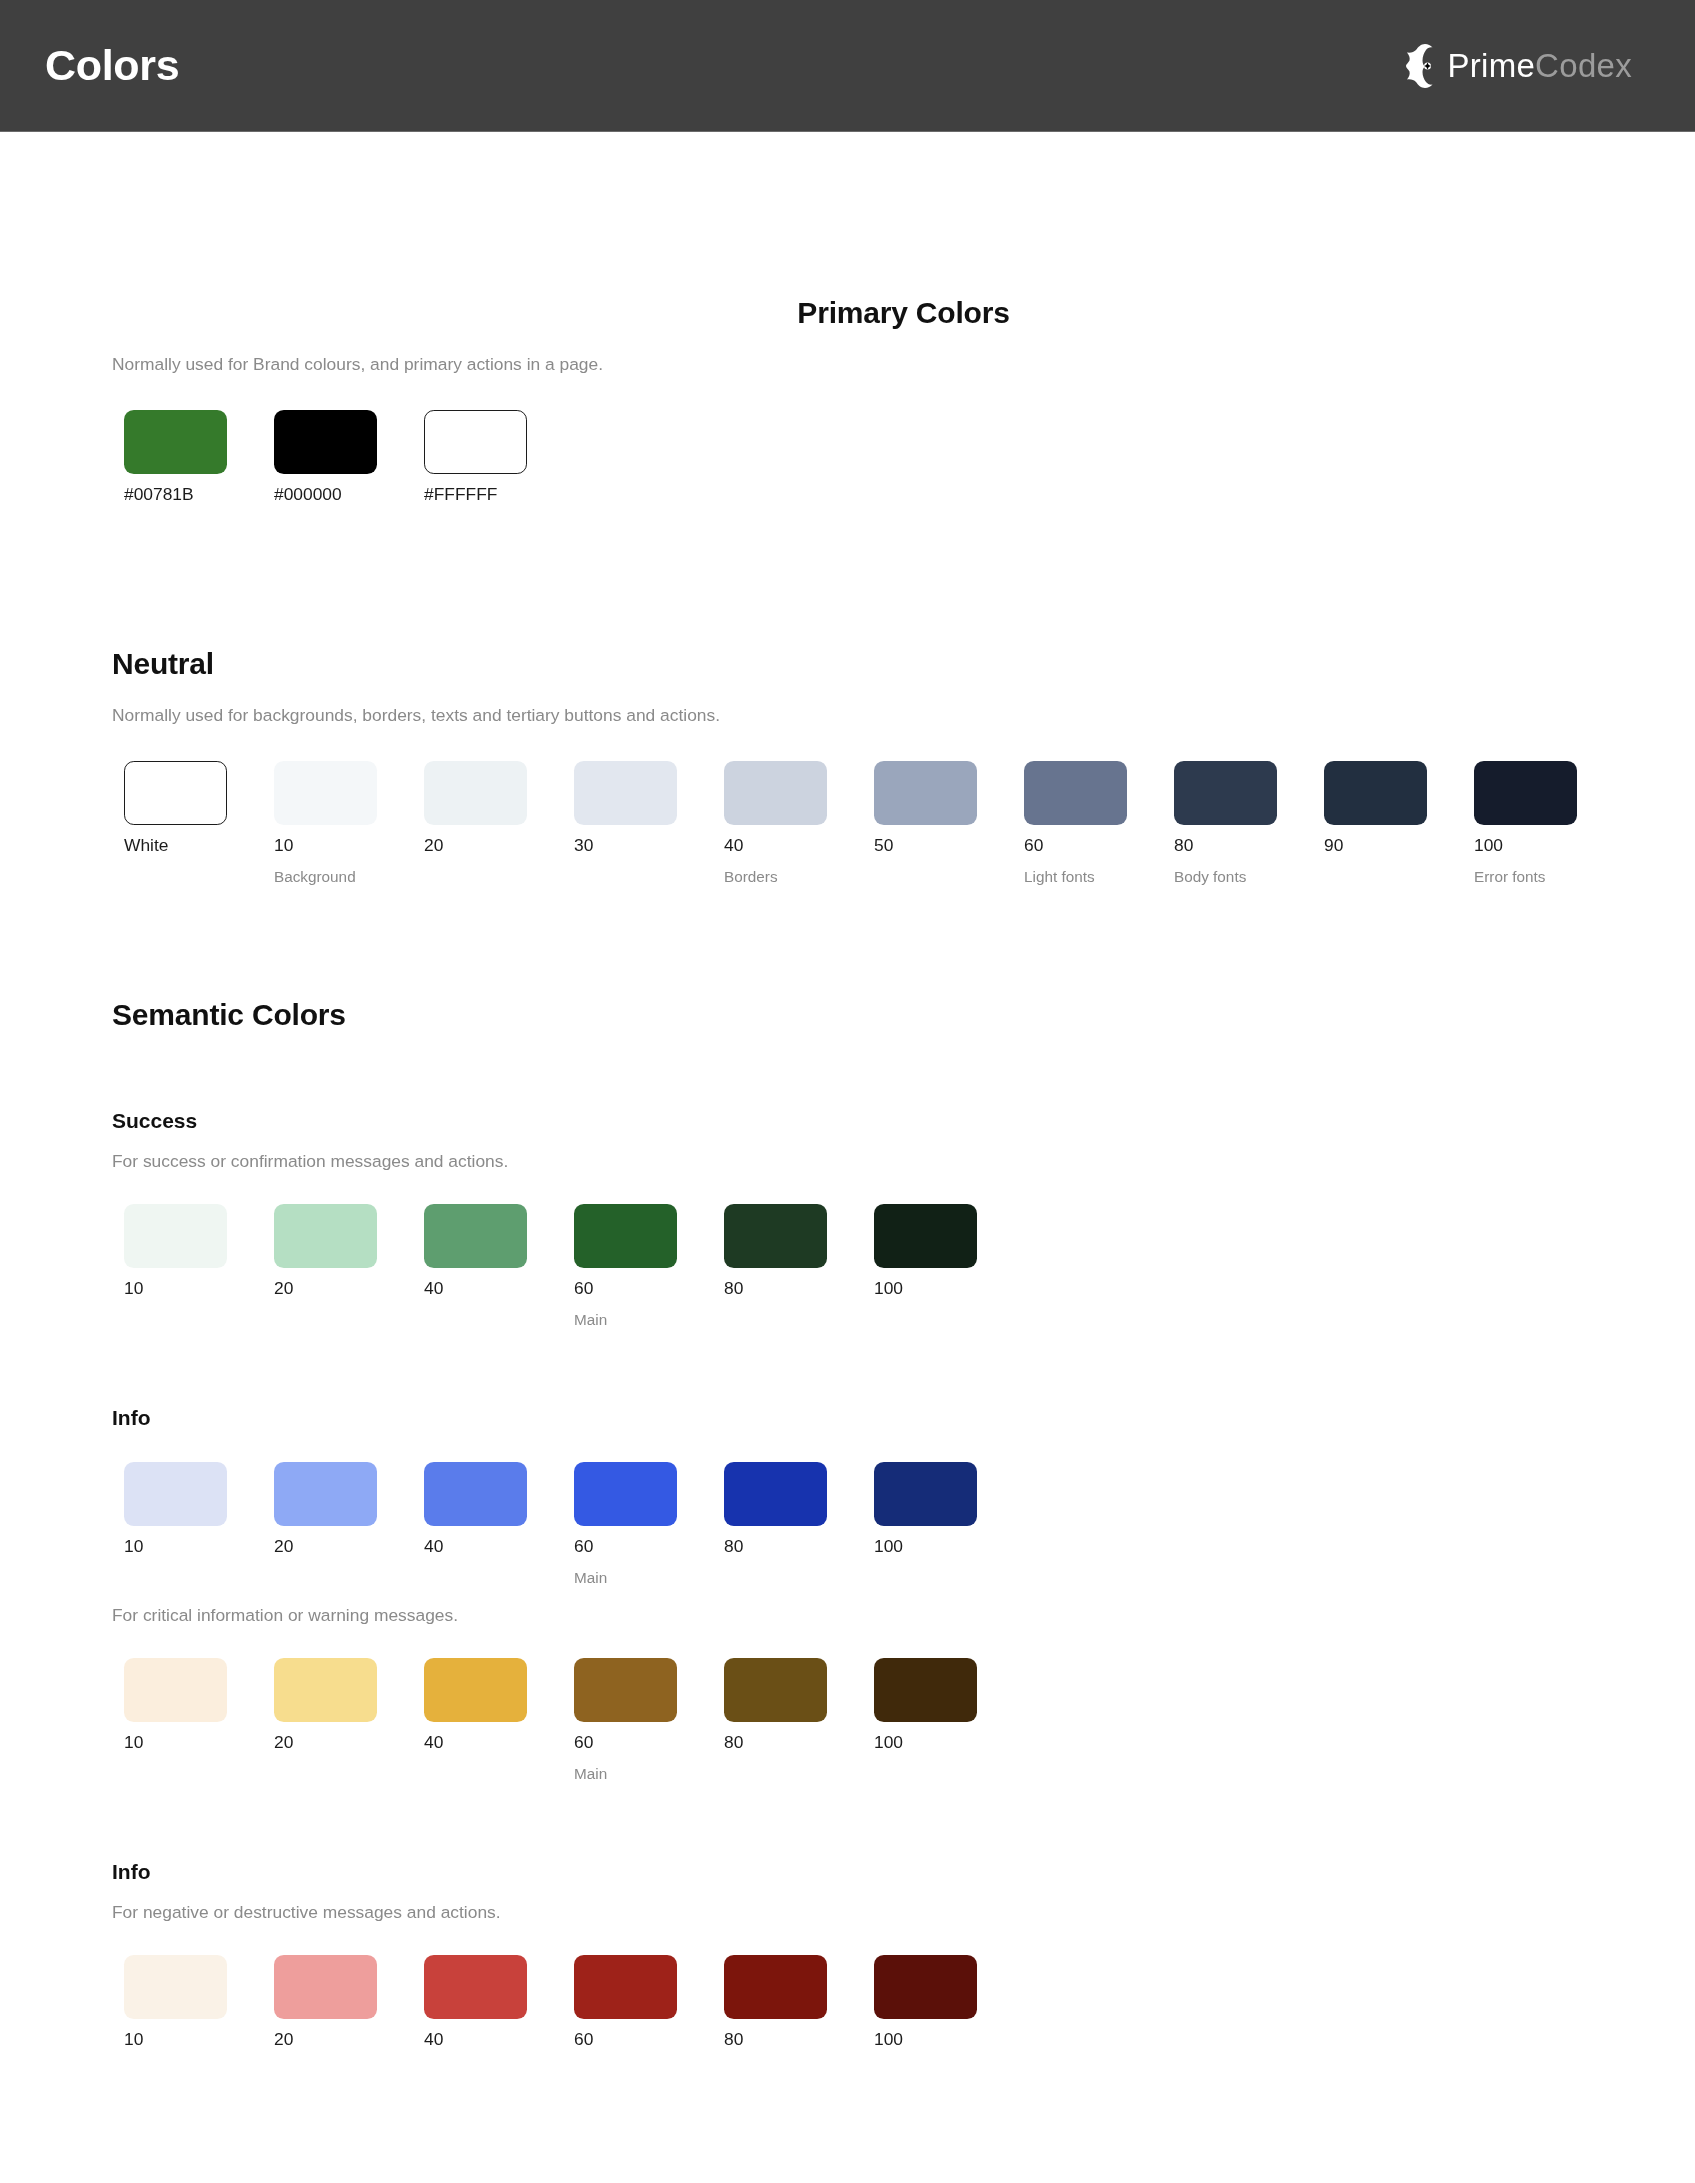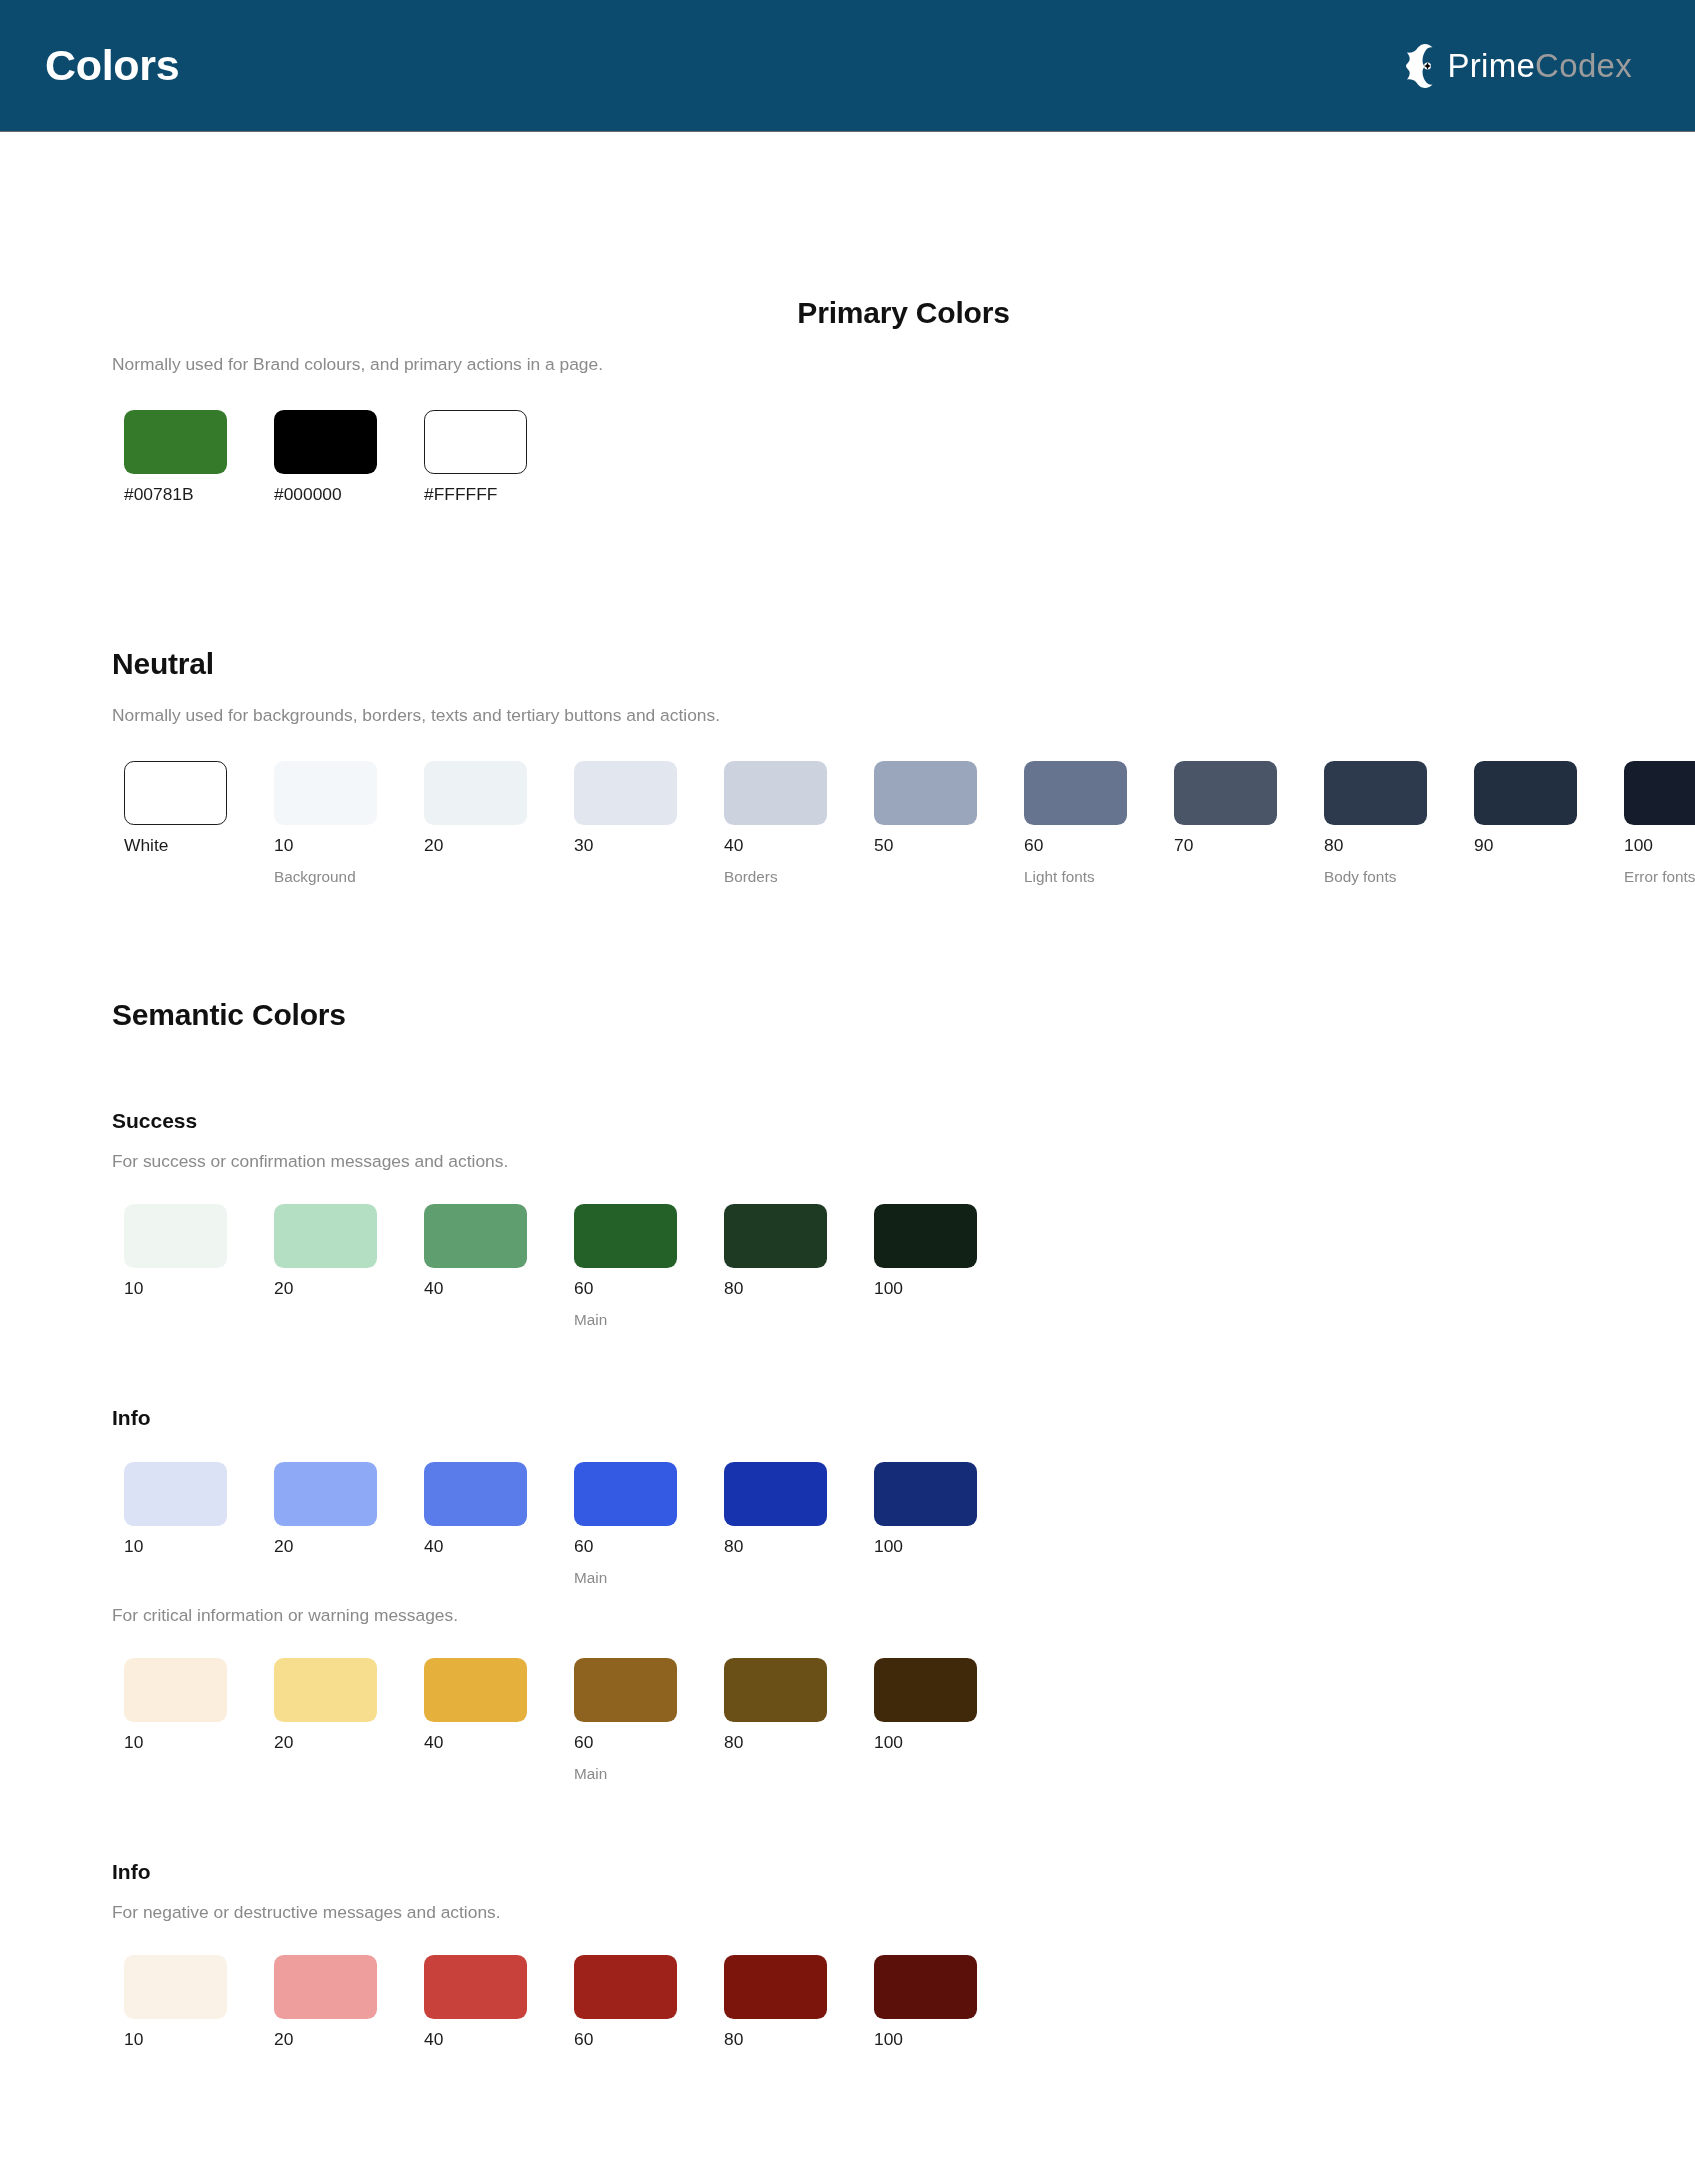--- a/index.html
+++ b/index.html
@@ -14,21 +14,21 @@
   body {
     width: 1695px;
     min-height: 2183px;
     position: relative;
     overflow: hidden;
   }
 
   
   .header {
     height: 132px;
-    background: #0c4a6e;
+    background: #404040;
     display: flex;
     align-items: center;
     justify-content: space-between;
     padding: 0 45px 0 45px;
     border-bottom: 1.4px solid #6b6b6b;
   }
 
   .header-title {
     color: #ffffff;
     font-size: 43px;
@@ -221,25 +221,20 @@
           <div class="swatch" style="background: rgb(154, 166, 188);"></div>
           <div class="swatch-label">50</div>
           <div class="swatch-sublabel empty">&nbsp;</div>
         </div>
         <div class="swatch-cell">
           <div class="swatch" style="background: rgb(103, 116, 143);"></div>
           <div class="swatch-label">60</div>
           <div class="swatch-sublabel">Light fonts</div>
         </div>
         <div class="swatch-cell">
-          <div class="swatch" style="background: rgb(74, 85, 104);"></div>
-          <div class="swatch-label">70</div>
-          <div class="swatch-sublabel empty">&nbsp;</div>
-        </div>
-        <div class="swatch-cell">
           <div class="swatch" style="background: rgb(45, 58, 78);"></div>
           <div class="swatch-label">80</div>
           <div class="swatch-sublabel">Body fonts</div>
         </div>
         <div class="swatch-cell">
           <div class="swatch" style="background: rgb(34, 47, 64);"></div>
           <div class="swatch-label">90</div>
           <div class="swatch-sublabel empty">&nbsp;</div>
         </div>
         <div class="swatch-cell">

